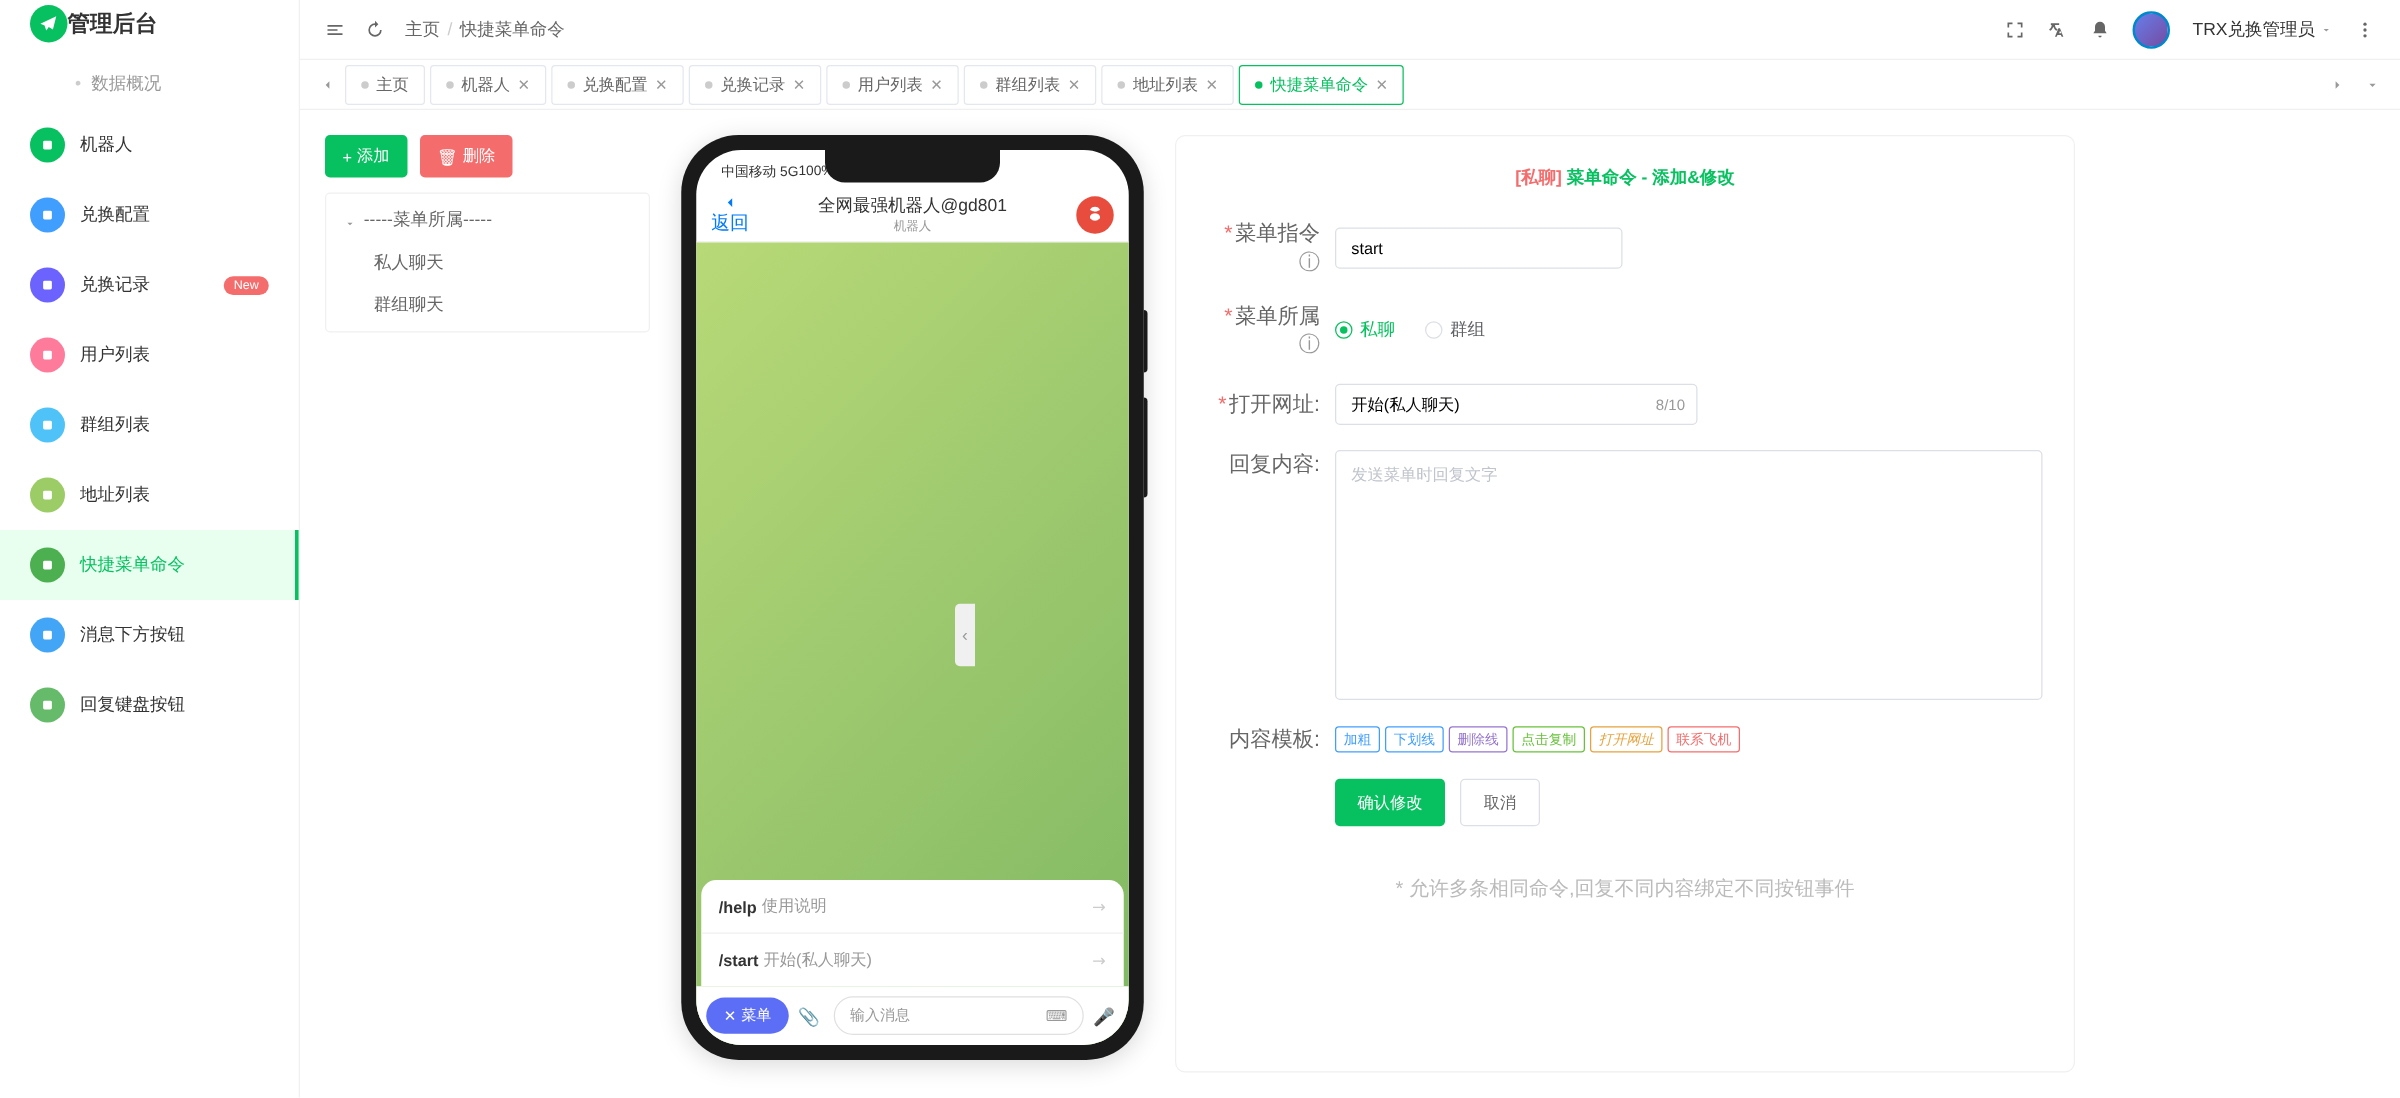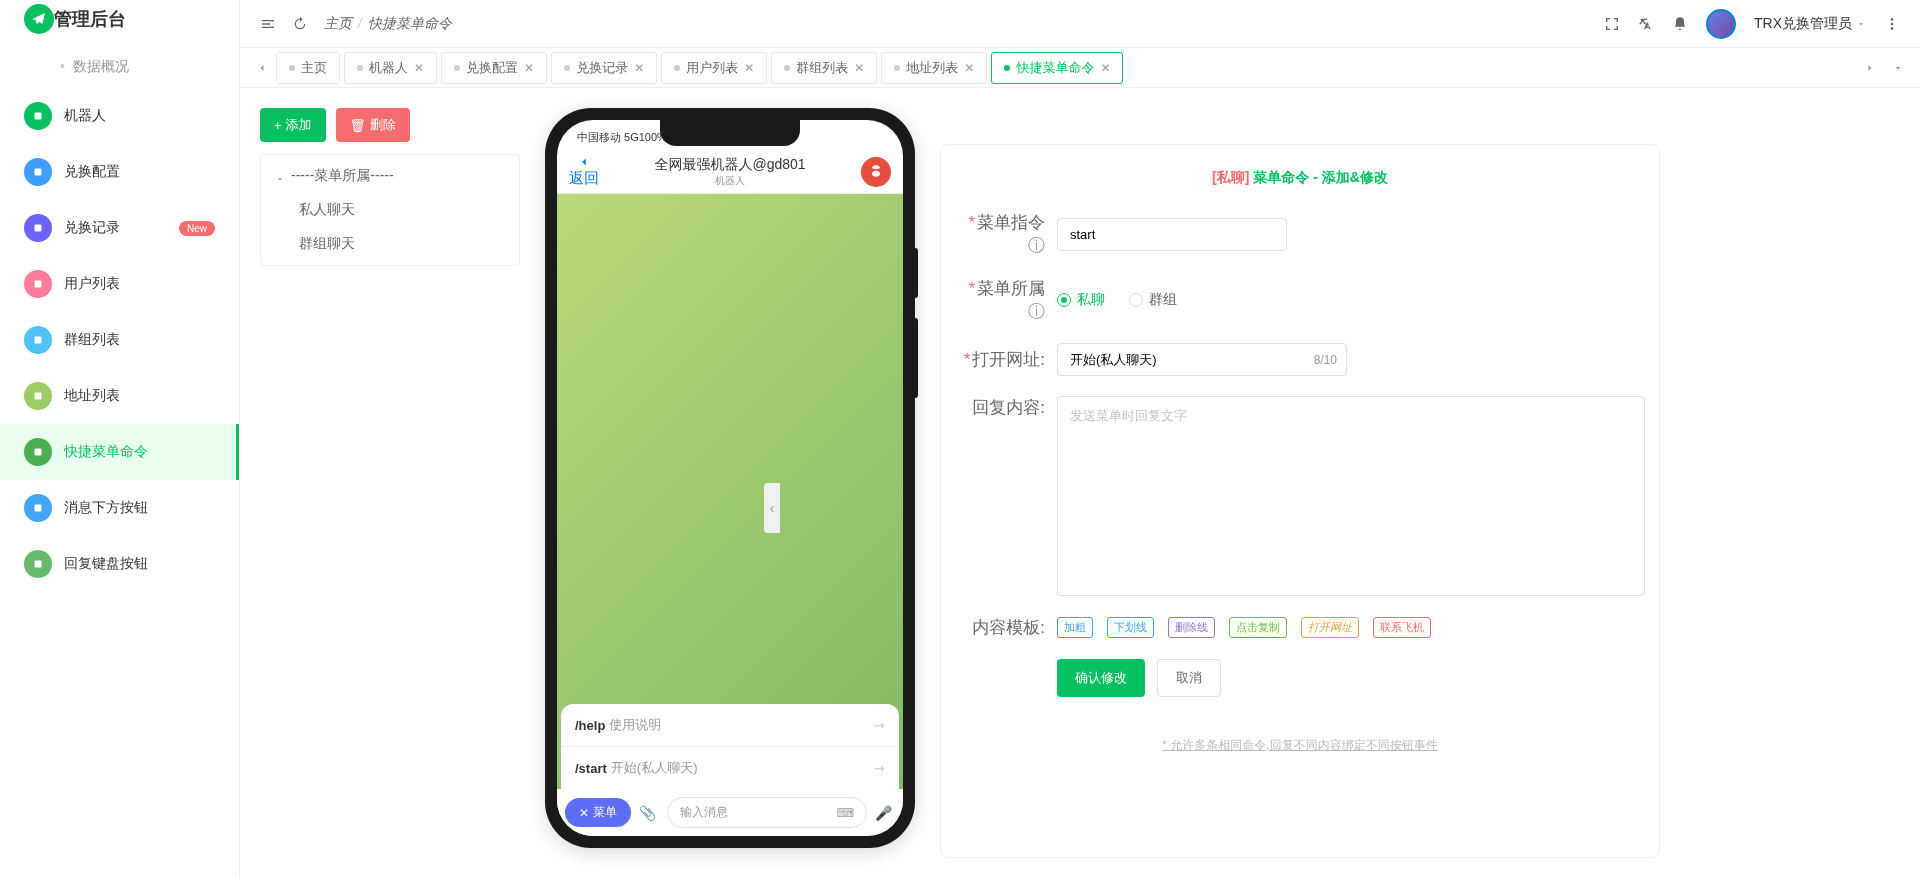--- a/index.html
+++ b/index.html
@@ -24,21 +24,21 @@
 .menu-badge { background: #f56c6c; color: #fff; font-size: 10px; padding: 2px 8px; border-radius: 10px; }
 .menu-dash .menu-icon { background: #409eff; }
 .submenu-item { padding: 12px 24px 12px 60px; cursor: pointer; color: #999; }
 .submenu-item::before { content: '•'; margin-right: 8px; color: #ccc; }
 .chevron { margin-left: auto; color: #999; }
 .chevron svg { width: 12px; height: 12px; fill: currentColor; }
 
 
 .main { flex: 1; display: flex; flex-direction: column; }
 .header { height: 48px; border-bottom: 1px solid #f0f0f0; display: flex; align-items: center; padding: 0 20px; gap: 16px; }
-.header-left { display: flex; align-items: center; gap: 16px; flex: 1; font-style: italic; }
+.header-left { display: flex; align-items: center; gap: 16px; flex: 1; }
 .hdr-icon { color: #666; cursor: pointer; width: 16px; height: 16px; }
 .hdr-icon svg { width: 16px; height: 16px; fill: currentColor; }
 .breadcrumb { color: #666; font-size: 14px; }
 .breadcrumb span { margin: 0 6px; color: #ccc; }
 .header-right { display: flex; align-items: center; gap: 18px; }
 .avatar { width: 30px; height: 30px; border-radius: 50%; background: linear-gradient(135deg,#667eea,#764ba2); border: 2px solid #0088cc; }
 .user-name { color: #333; display: flex; align-items: center; gap: 4px; }
 
 
 .tabs { height: 40px; border-bottom: 1px solid #f0f0f0; display: flex; align-items: center; padding: 0 8px; }
@@ -93,46 +93,46 @@
 .tg-cmd-name { font-weight: 600; color: #333; }
 .tg-cmd-desc { color: #999; margin-left: 4px; flex: 1; }
 .tg-cmd-arrow { color: #ccc; transform: rotate(45deg); }
 .tg-input-bar { background: #fff; padding: 8px; display: flex; align-items: center; gap: 8px; }
 .tg-menu-btn { background: #5b6ef5; color: #fff; padding: 6px 14px; border-radius: 16px; font-size: 12px; display: flex; align-items: center; gap: 4px; }
 .tg-clip { color: #999; width: 20px; }
 .tg-input { flex: 1; border: 1px solid #e0e0e0; border-radius: 16px; padding: 6px 12px; font-size: 12px; color: #999; display: flex; align-items: center; justify-content: space-between; }
 .tg-mic { color: #999; width: 20px; }
 
 
-.panel-right { flex: 1; border: 1px solid #f0f0f0; border-radius: 8px; padding: 24px 14px; max-width: 720px; margin-top: 36px; }
+.panel-right { flex: 1; border: 1px solid #f0f0f0; border-radius: 8px; padding: 24px 25px; max-width: 720px; }
 .form-title { text-align: center; color: #f56c6c; font-weight: 600; margin-bottom: 24px; font-size: 14px; }
 .form-title em { color: #07c160; font-style: normal; }
 .form-row { display: flex; align-items: center; margin-bottom: 20px; gap: 12px; }
 .form-row.top { align-items: flex-start; }
 .form-label { width: 90px; text-align: right; color: #666; flex-shrink: 0; font-size: 17px; }
 .form-label .req { color: #f56c6c; margin-right: 2px; }
 .form-label .help { color: #999; }
 .text-input { border: 1px solid #dcdfe6; border-radius: 4px; padding: 8px 12px; width: 230px; font-size: 13px; }
 .text-input-wrap { position: relative; width: 290px; }
 .text-input-wrap .text-input { width: 100%; padding-right: 44px; }
 .char-count { position: absolute; right: 10px; top: 50%; transform: translateY(-50%); color: #999; font-size: 12px; }
 .radio-group { display: flex; gap: 24px; }
 .radio { display: flex; align-items: center; gap: 6px; cursor: pointer; }
 .radio-dot { width: 14px; height: 14px; border: 1px solid #dcdfe6; border-radius: 50%; display: flex; align-items: center; justify-content: center; }
 .radio.checked .radio-dot { border-color: #07c160; }
 .radio.checked .radio-dot::after { content: ''; width: 6px; height: 6px; background: #07c160; border-radius: 50%; }
 .radio.checked .radio-label { color: #07c160; }
 .textarea { border: 1px solid #dcdfe6; border-radius: 4px; padding: 10px 12px; width: 100%; height: 200px; resize: none; font-family: inherit; font-size: 13px; }
 .textarea::placeholder { color: #c0c4cc; }
-.tmpl-tags { display: flex; gap: 14px; flex-wrap: wrap; }
+.tmpl-tags { display: flex; gap: 4px; flex-wrap: wrap; }
 .tmpl-tag { border: 1px solid; padding: 2px 6px; border-radius: 3px; font-size: 11px; cursor: pointer; }
 .btn-row2 { display: flex; gap: 12px; }
 .btn-submit { background: #07c160; color: #fff; padding: 9px 18px; border: none; border-radius: 4px; cursor: pointer; font-size: 13px; }
 .btn-cancel { background: #fff; color: #666; border: 1px solid #dcdfe6; padding: 9px 18px; border-radius: 4px; cursor: pointer; font-size: 13px; }
-.form-hint { text-align: center; color: #bbb; font-size: 12px; margin-top: 40px; text-decoration: underline; }
+.form-hint { text-align: center; color: #bbb; font-size: 16px; margin-top: 40px; }
 </style>
 </head>
 <body>
 
 <div class="app">
 
   <aside class="sidebar">
     <div class="logo">
       <span class="logo-icon">
           <svg viewBox="0 0 24 24">

